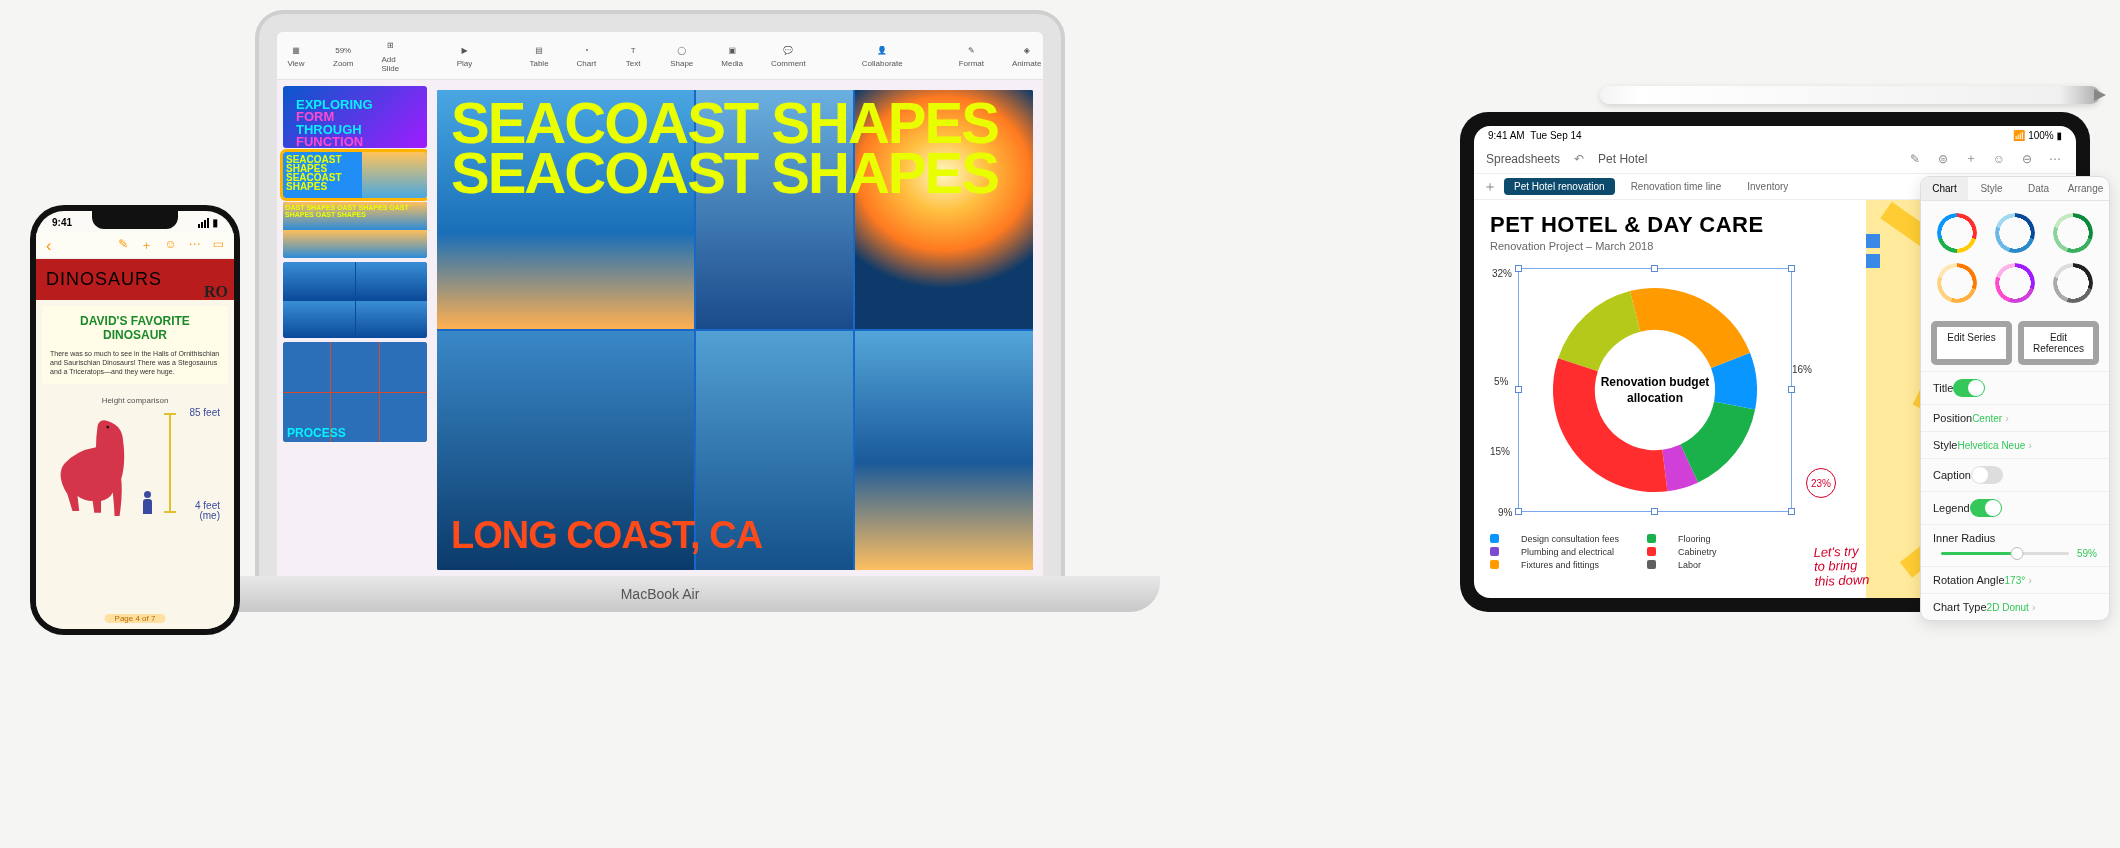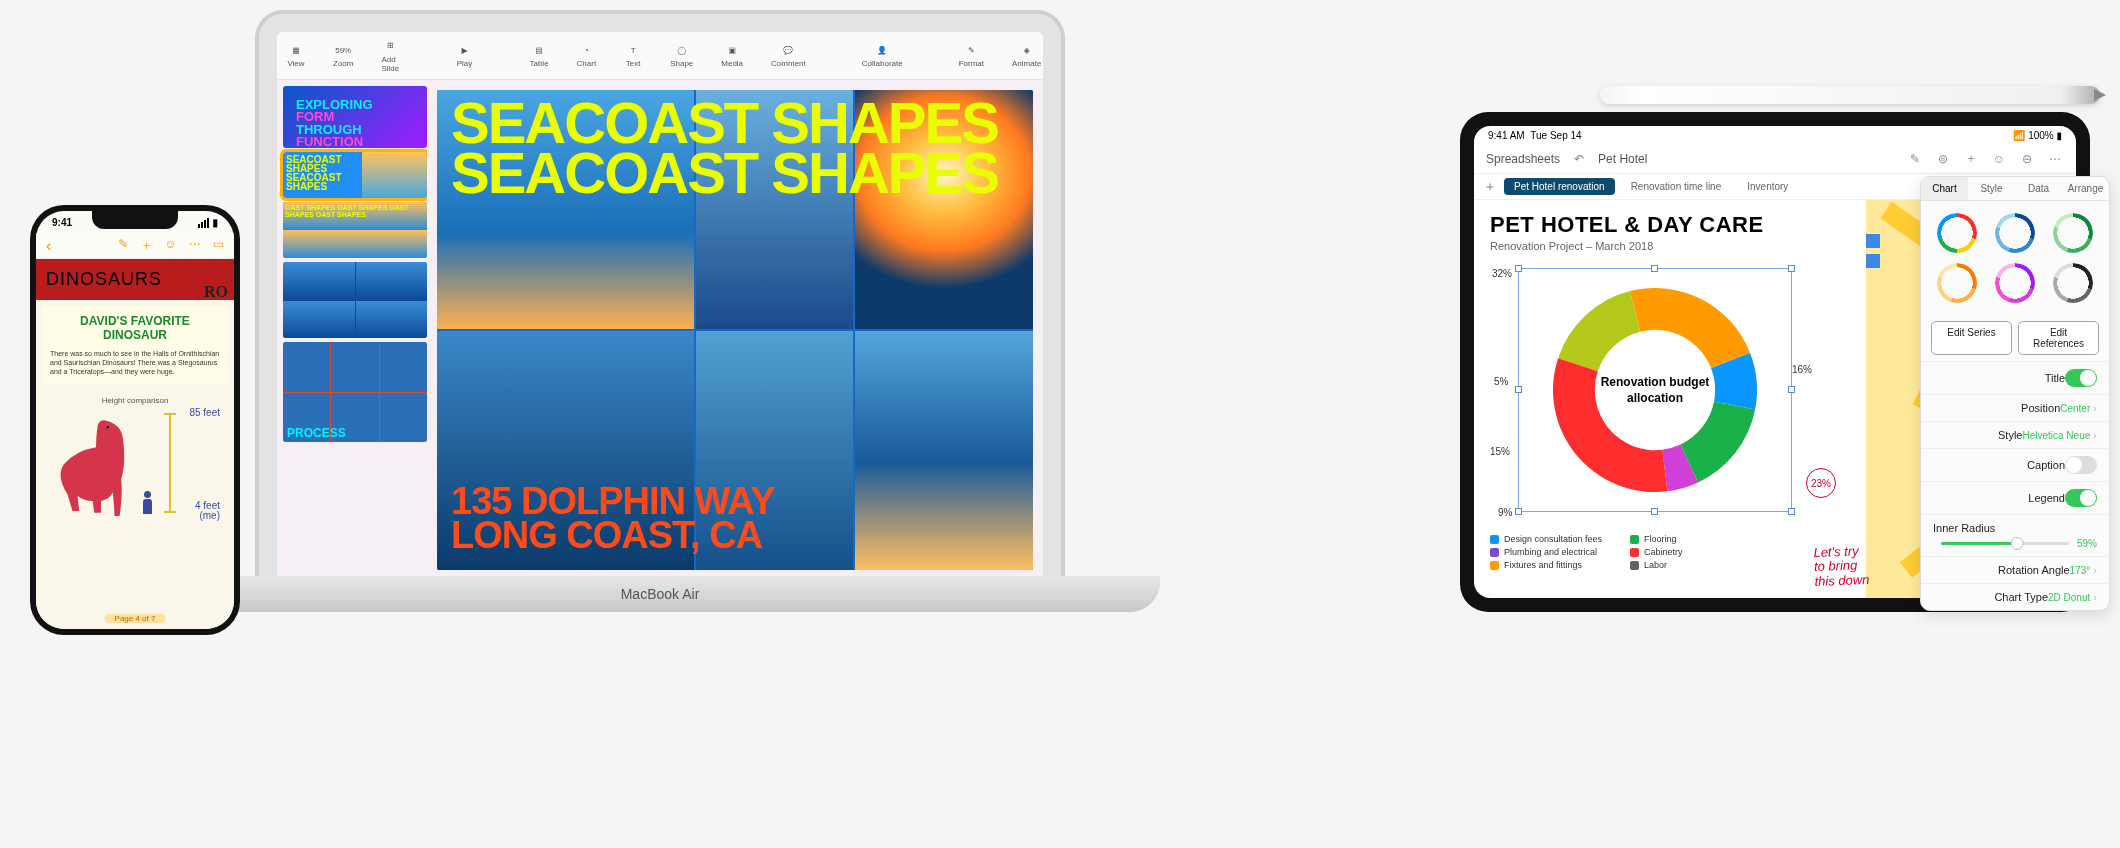--- a/index.html
+++ b/index.html
@@ -80,37 +80,37 @@
 .plus{width:16px;height:16px;display:flex;align-items:center;justify-content:center;font-size:14px;color:#888}
 .sheet{position:relative;padding:12px 16px;height:calc(100% - 74px)}
 .sheet h1{font-size:22px;font-weight:900;letter-spacing:.5px}
 .sheet .sub{font-size:11px;color:#666;margin-top:2px}
 .donut-zone{position:relative;margin-top:16px;width:310px;height:260px}
 .pct{position:absolute;font-size:10px;color:#333}
 .callout{position:absolute;right:-36px;bottom:30px;width:30px;height:30px;border:1.5px solid #d4002a;border-radius:50%;display:flex;align-items:center;justify-content:center;font-size:10px;color:#d4002a}
 .handnote{position:absolute;left:340px;bottom:10px;font-size:13px;color:#d4002a;font-style:italic;line-height:1.1;transform:rotate(-2deg)}
 .legend{display:flex;gap:28px;margin-top:6px;font-size:9px;color:#333}
 .legend .col{display:flex;flex-direction:column;gap:3px}
-.li{display:flex;align-items:center;gap:5px}.sw{width:9px;height:9px;border-radius:2px}
+.li{display:flex;gap:22px}.sw{width:9px;height:9px;border-radius:2px}
 .sel-box{position:absolute;border:1px solid #7aa8e8;pointer-events:none}
 .sel-box .h{position:absolute;width:7px;height:7px;background:#fff;border:1px solid #5a8ad4}
 .sel-box .h.tl{left:-4px;top:-4px}.sel-box .h.tm{left:50%;top:-4px;margin-left:-4px}.sel-box .h.tr{right:-4px;top:-4px}
 .sel-box .h.ml{left:-4px;top:50%;margin-top:-4px}.sel-box .h.mr{right:-4px;top:50%;margin-top:-4px}
 .sel-box .h.bl{left:-4px;bottom:-4px}.sel-box .h.bm{left:50%;bottom:-4px;margin-left:-4px}.sel-box .h.br{right:-4px;bottom:-4px}
 .map-back{position:absolute;right:0;top:74px;bottom:0;width:210px;background:#ffe99a}
 
 
 .pop{position:absolute;right:10px;top:176px;width:190px;background:#fbfbfb;border:1px solid #ddd;border-radius:10px;box-shadow:0 4px 16px rgba(0,0,0,.12);z-index:5;font-size:11px;color:#222}
 .pop-tabs{display:flex;border-bottom:1px solid #e3e3e3}
 .pop-tab{flex:1;text-align:center;padding:6px 0;font-size:10px;color:#666}.pop-tab.a{background:#eee;color:#000;border-radius:10px 0 0 0}
 .rings{display:grid;grid-template-columns:repeat(3,1fr);gap:10px;padding:12px}
 .ring{width:40px;height:40px;border-radius:50%;margin:0 auto}
 .btn-row{display:flex;gap:6px;padding:6px 10px}
-.pill{flex:1;text-align:center;padding:5px;border:1px solid #a3a3a3;border-radius:5px;font-size:10px;background:#fff}
-.row{display:flex;justify-content:flex-end;align-items:center;padding:7px 12px;border-top:1px solid #eee}
+.pill{flex:1;text-align:center;padding:5px;border:6px solid #a3a3a3;border-radius:5px;font-size:10px;background:#fff}
+.row{display:flex;justify-content:flex-start;align-items:center;padding:7px 12px;border-top:1px solid #eee}
 .toggle{width:32px;height:18px;border-radius:10px;position:relative}
 .toggle.on{background:#34c759}.toggle.off{background:#ddd}
 .toggle .k{position:absolute;top:1px;width:16px;height:16px;background:#fff;border-radius:50%}
 .toggle.on .k{right:1px}.toggle.off .k{left:1px}
 .val{color:#34c759;font-size:10px}
 .slider{flex:1;height:3px;background:#ddd;border-radius:2px;position:relative;margin:0 8px}
 .slider .fill{position:absolute;left:0;top:0;bottom:0;background:#34c759;border-radius:2px}
 .slider .kn{position:absolute;top:-5px;width:13px;height:13px;background:#fff;border:1px solid #bbb;border-radius:50%;transform:translateX(-50%)}
 .chev{color:#bbb}
 .pencil{position:absolute;right:20px;top:86px;width:500px;height:18px;background:linear-gradient(90deg,#f4f4f4 0%,#fff 8%,#f0f0f0 92%,#d0d0d0 96%,#aaa 100%);border-radius:9px;z-index:2;box-shadow:0 2px 6px rgba(0,0,0,.15)}
@@ -221,21 +221,21 @@
      <div class="slide">
        <div class="mosaic">
               <div class="p1"></div>
               <div class="p2"></div>
               <div class="p3"></div>
               <div class="p4"></div>
               <div class="p5"></div>
               <div class="p6"></div>
             </div>
        <div class="slide-title"><span>SEACOAST SHAPES</span><br><span>SEACOAST SHAPES</span></div>
-       <div class="slide-sub"><span>135 DOLPHIN WAY</span><br><span>LONG COAST, CA</span></div>
+       <div class="slide-sub"><br><span>LONG COAST, CA</span></div>
      </div>
    </div>
   </div>
  </div>
 </div>
 <div class="mb-base">
     <span>MacBook Air</span>
   </div>
 <div class="laptop-mask"></div>
 

